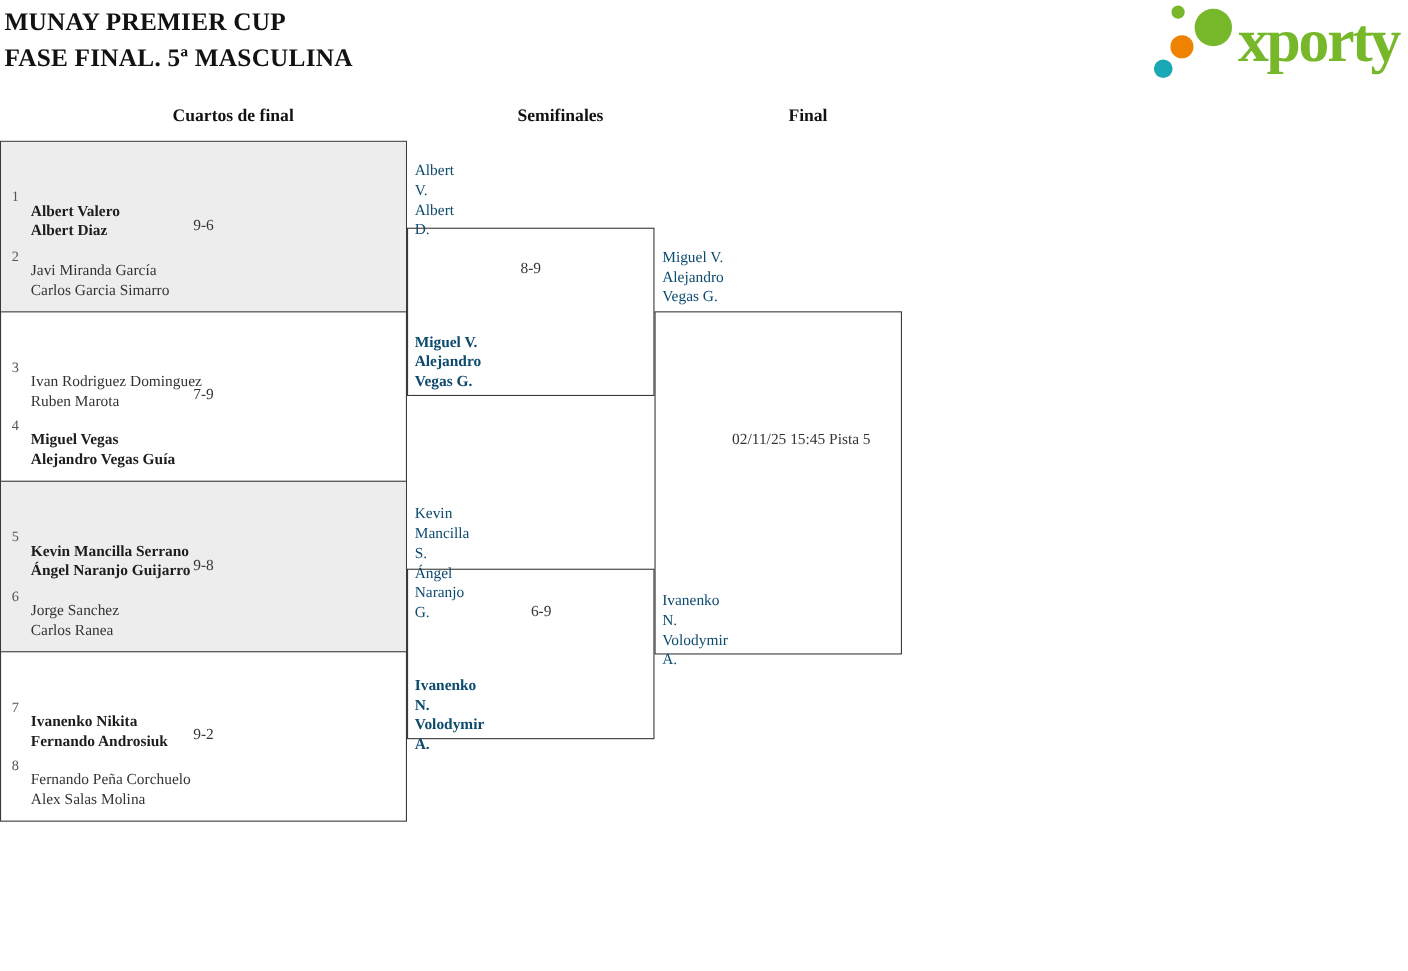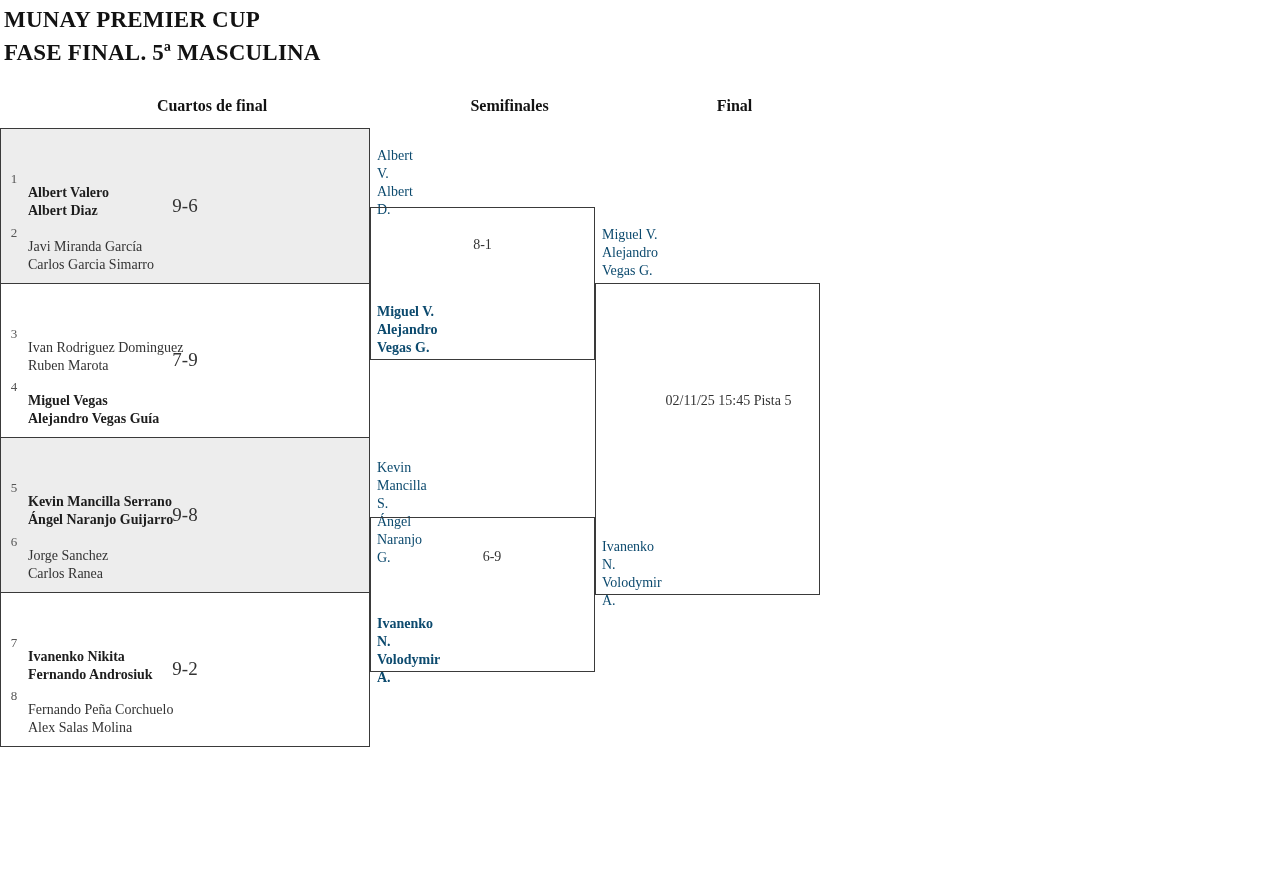--- a/index.html
+++ b/index.html
@@ -24,39 +24,48 @@
   .qf-match{flex:1 1 0;position:relative;}
   .qf-match.alt{background:#ededed;}
   .qf-match + .qf-match{border-top:1px solid #3a3a3a;}
   .team{position:absolute;left:0;display:flex;align-items:center;cursor:pointer;}
   .team-top{top:9px;}
   .team-bottom{bottom:9px;}
   .seed{width:26px;text-align:center;font-size:13px;color:#555;flex:none;}
   .names{font-size:14px;line-height:18px;color:#333;margin-left:1px;margin-top:46px;}
   .nline{display:block;}
   .winner{font-weight:700;color:#1d1d1d;}
-  .qscore{position:absolute;left:0;right:0;top:50%;transform:translateY(-50%);text-align:center;font-size:19px;color:#333;}
+  .qscore{position:absolute;left:0;right:0;top:50%;transform:translateY(-50%);text-align:center;font-size:14px;color:#333;}
 
   
   .group{position:absolute;left:0;top:0;width:0;height:0;}
   .box{position:absolute;border:1px solid #3a3a3a;box-sizing:border-box;}
   .adv-team{position:absolute;font-size:14px;line-height:18px;color:#0c4a6e;cursor:pointer;}
   .adv-score{position:absolute;text-align:center;font-size:14px;color:#333;}
   .schedule{position:absolute;text-align:center;font-size:14px;color:#333;}
 </style>
 </head>
 <body>
 
 <div class="page">
 
   <div class="page-title">
     <div>MUNAY PREMIER CUP</div>
     <div>FASE FINAL. 5ª MASCULINA</div>
   </div>
 
+  <div class="logo">
+    <div class="logo-dots">
+      <span class="dot dot-sm-green"></span>
+      <span class="dot dot-big-green"></span>
+      <span class="dot dot-orange"></span>
+      <span class="dot dot-teal"></span>
+    </div>
+    <span class="logo-text">xporty</span>
+  </div>
 
   <div class="col-header" style="left:0;width:370px;">Cuartos de final</div>
   <div class="col-header" style="left:370px;width:225px;">Semifinales</div>
   <div class="col-header" style="left:595px;width:225px;">Final</div>
 
   <div class="qf-col">
 
     <div class="qf-match alt">
       <div class="team team-top">
         <span class="seed">1</span>
@@ -130,21 +139,21 @@
     </div>
 
   </div>
 
   <div class="group">
     <div class="adv-team" style="left:377px;top:147px;">
       <span class="nline">Albert V.</span>
       <span class="nline">Albert D.</span>
     </div>
     <div class="box" style="left:370px;top:207px;width:225px;height:153px;"></div>
-    <div class="adv-score" style="left:370px;top:237px;width:225px;">8-1</div>
+    <div class="adv-score" style="left:370px;top:237px;width:225px;">8-9</div>
     <div class="adv-team winner" style="left:377px;top:303px;">
       <span class="nline">Miguel V.</span>
       <span class="nline">Alejandro Vegas G.</span>
     </div>
   </div>
 
   <div class="group">
     <div class="adv-team" style="left:377px;top:459px;">
       <span class="nline">Kevin Mancilla S.</span>
       <span class="nline">Ángel Naranjo G.</span>

